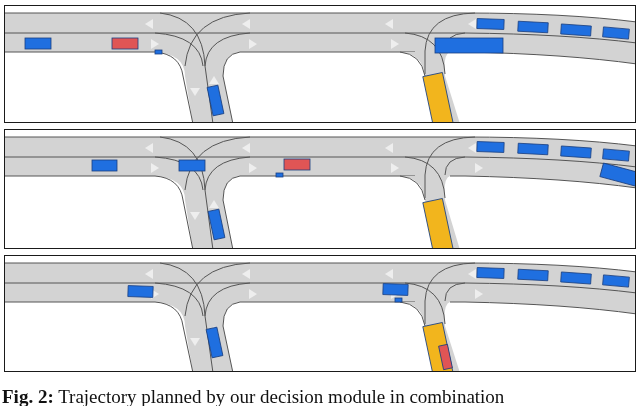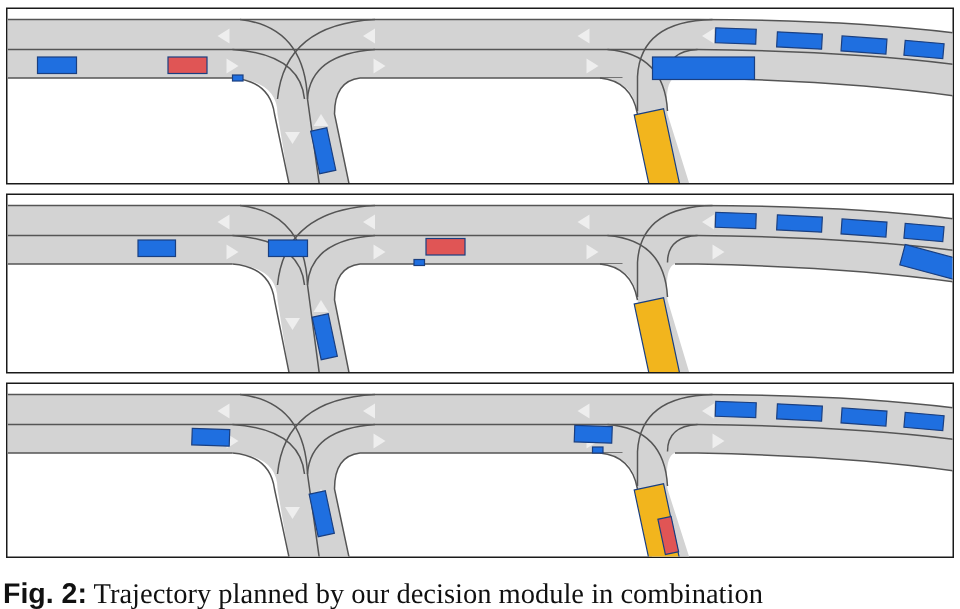--- a/index.html
+++ b/index.html
@@ -1,20 +1,20 @@
 <!DOCTYPE html>
 <html><head>
 <meta charset="utf-8">
 <style>
   html, body { margin: 0; padding: 0; background: #ffffff; }
   body { width: 640px; height: 406px; position: relative; overflow: hidden; font-family: "Liberation Serif", serif; }
   .panel { position: absolute; left: 4px; width: 632px; border: 1.5px solid #1a1a1a; box-sizing: border-box; background: #fff; overflow: hidden; }
   .panel svg { position: absolute; left: 0; top: 0; }
   .caption { position: absolute; left: 2px; top: 386px; width: 680px; font-size: 19px; color: #111; white-space: nowrap; }
-  .caption b { font-family: Liberation Sans, sans-serif; font-weight: bold; }
+  .caption b { font-family: Liberation Serif, serif; font-weight: bold; }
 </style>
 </head>
 <body>
 
 <div class="panel" style="top:5px;height:118px;">
   <svg width="632" height="118">
       <path d="M0,7 L460,7 Q560,7 632,16 L632,58 Q560,48 460,46 L0,46 Z" fill="#d3d3d3"></path>
       <path d="M0,7 L460,7 Q560,7 632,16" fill="none" stroke="#555555" stroke-width="1"></path>
       <path d="M0,27 L460,27 Q560,28 632,37" fill="none" stroke="#555555" stroke-width="1"></path>
       <path d="M0,46 L150,46" fill="none" stroke="#555555" stroke-width="1"></path>

